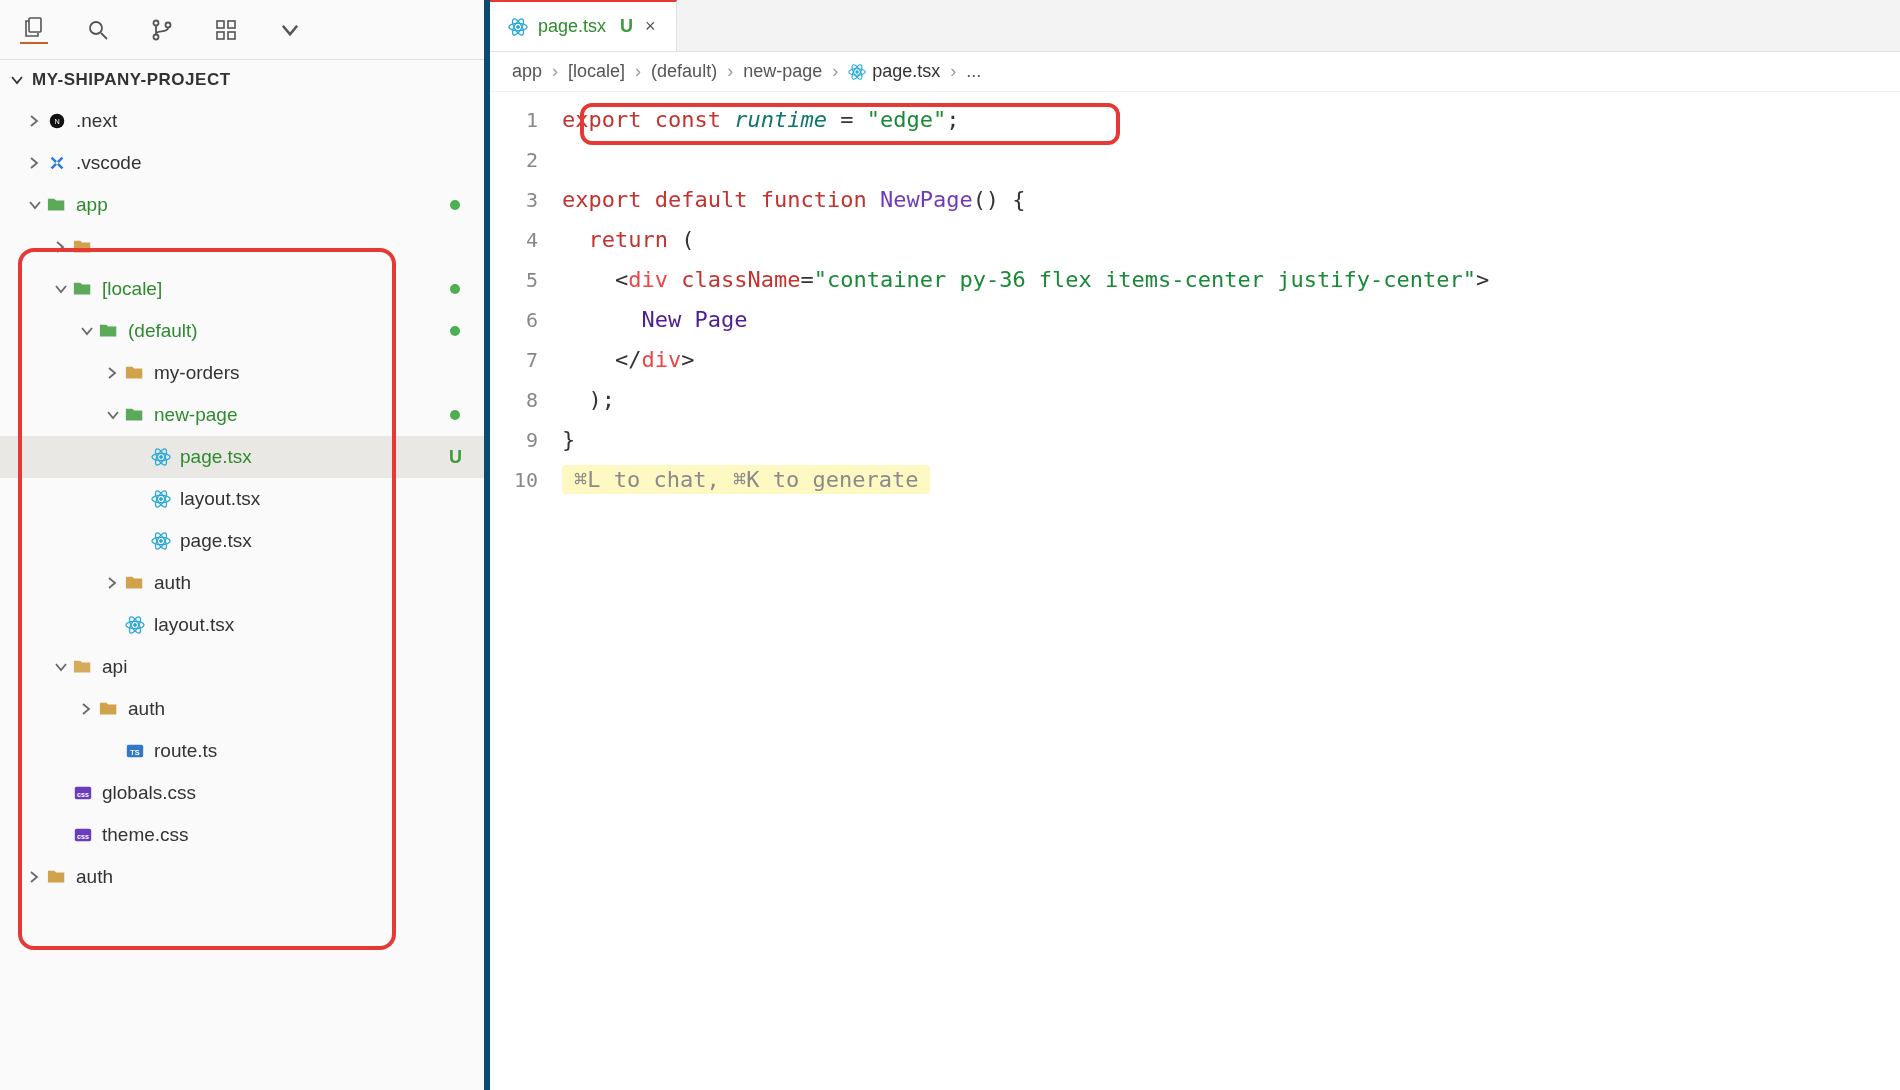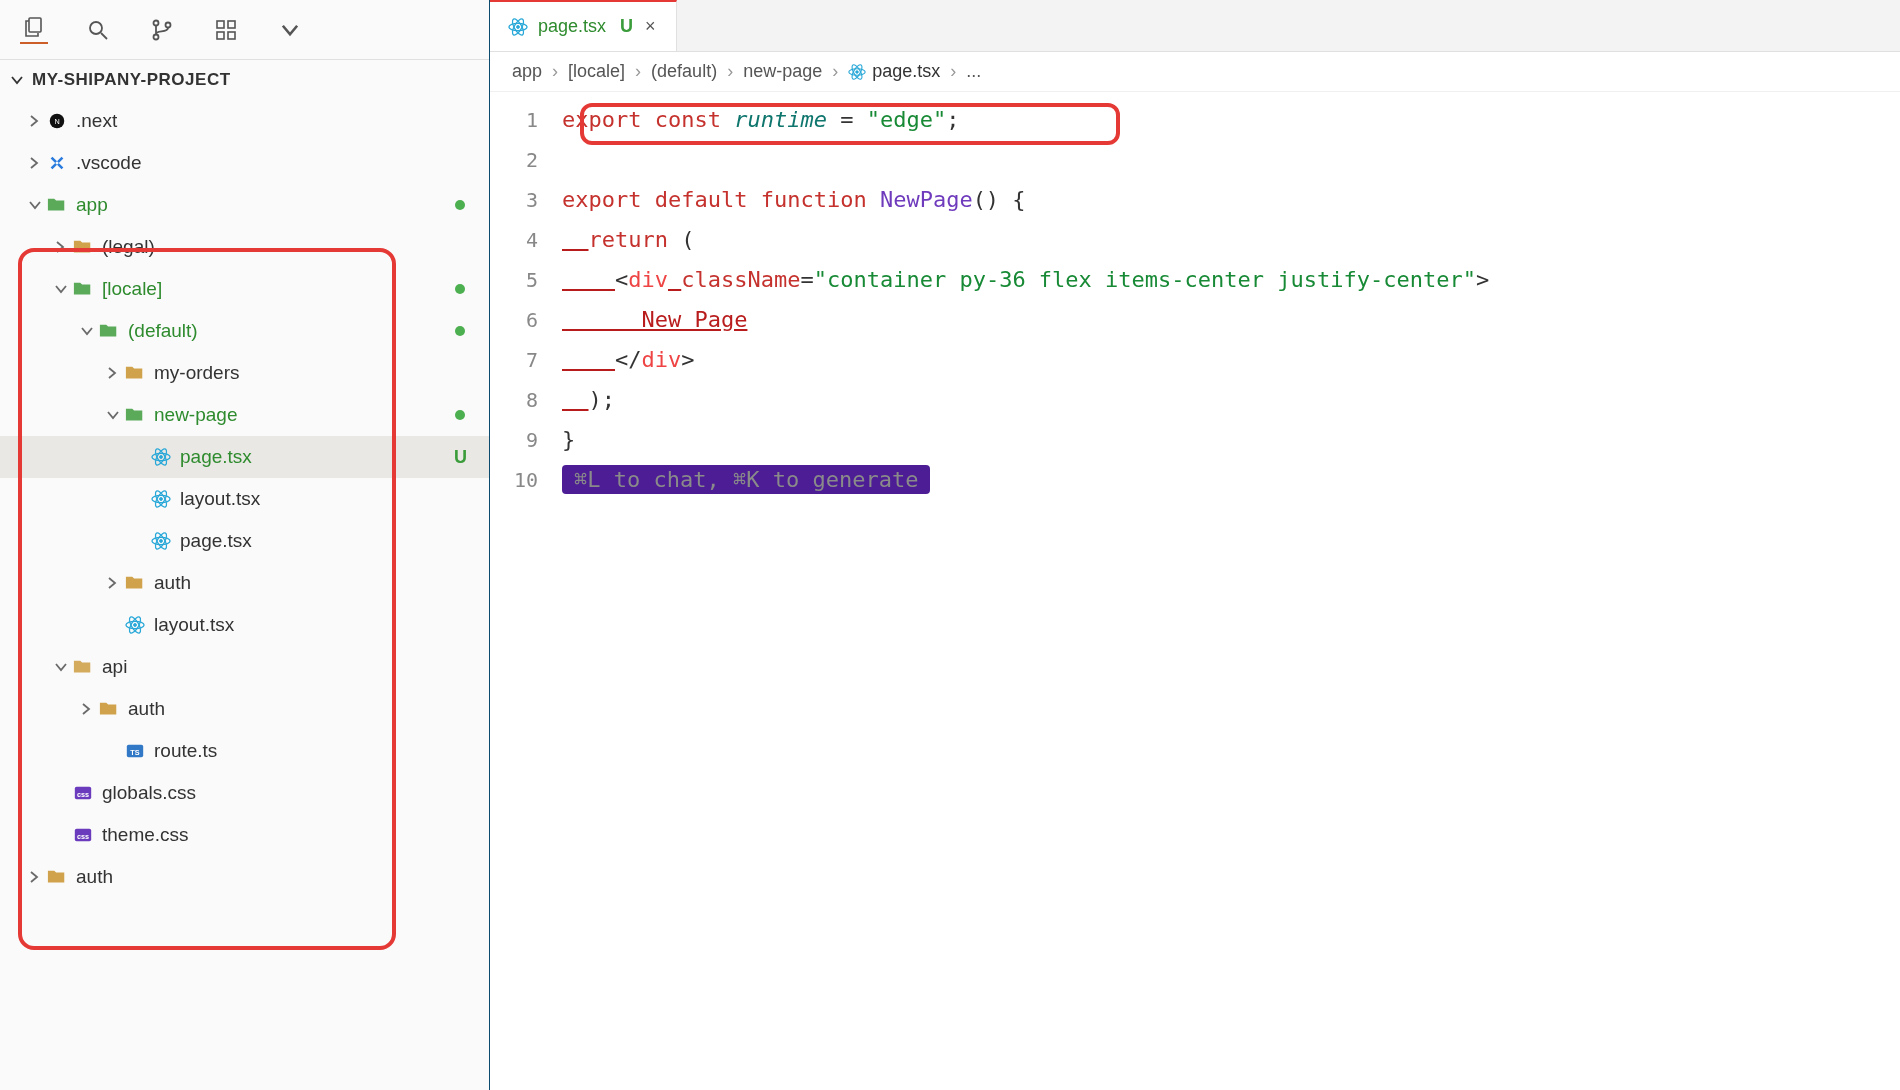--- a/index.html
+++ b/index.html
@@ -11,21 +11,21 @@
     width: 1900px;
     height: 1090px;
     overflow: hidden;
     display: flex;
   }
 
   
   .sidebar {
     width: 490px;
     height: 100%;
-    border-right: 1px solid #0c4a6e;
+    border-right: 6px solid #0c4a6e;
     display: flex;
     flex-direction: column;
     background: #fafafa;
     position: relative;
   }
   .sidebar-top {
     height: 60px;
     display: flex;
     align-items: center;
     padding: 0 20px;
@@ -167,33 +167,33 @@
     color: #888;
     flex-shrink: 0;
     font-size: 20px;
     user-select: none;
   }
   .code {
     white-space: pre;
     flex: 1;
   }
   .code-hint {
-    background: #4c1d95;
+    background: #fef9c3;
     color: #8a8a8a;
     padding: 2px 12px;
     border-radius: 4px;
   }
   .tok-kw   { color: #c5322e; } 
   .tok-var  { color: #0f766e; font-style: italic; } 
   .tok-fn   { color: #6f3bbd; } 
   .tok-str  { color: #188a36; } 
   .tok-tag  { color: #ef4444; } 
   .tok-attr { color: #c5322e; } 
   .tok-punc { color: #333; }
-  .tok-txt  { color: #b91c1c; text-decoration: underline; }
+  .tok-txt  { color: #4c1d95; }
 
   .line1-box {
     position: absolute;
     left: 90px;
     top: 11px;
     width: 540px;
     height: 42px;
     border: 4px solid #e53935;
     border-radius: 12px;
     pointer-events: none;
@@ -326,21 +326,20 @@
         <span class="chevron">
           <svg width="14" height="14" viewBox="0 0 14 14">
             <use href="#svg-chev-right"></use>
           </svg>
         </span>
         <span class="ficon">
           <svg width="20" height="20" viewBox="0 0 22 22" class="folder-y">
             <use href="#svg-folder"></use>
           </svg>
         </span>
-        <span class="label">(legal)</span>
       </div>
       <div class="tree-row green">
         <span class="spacer" style="width: 54px;"></span>
         <span class="chevron">
           <svg width="14" height="14" viewBox="0 0 14 14">
             <use href="#svg-chev-down"></use>
           </svg>
         </span>
         <span class="ficon">
           <svg width="20" height="20" viewBox="0 0 22 22" class="folder-g">

